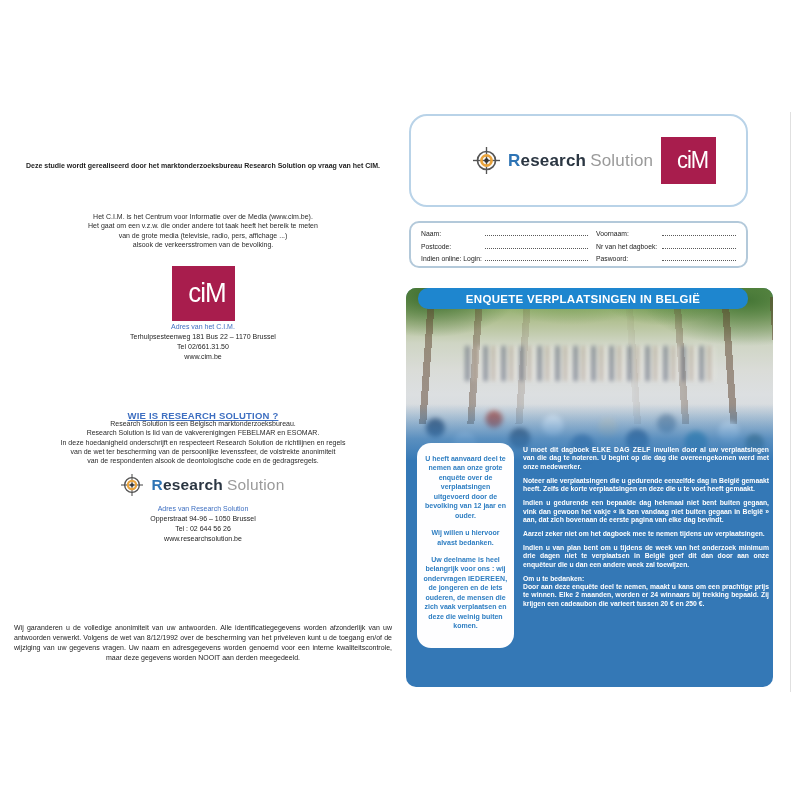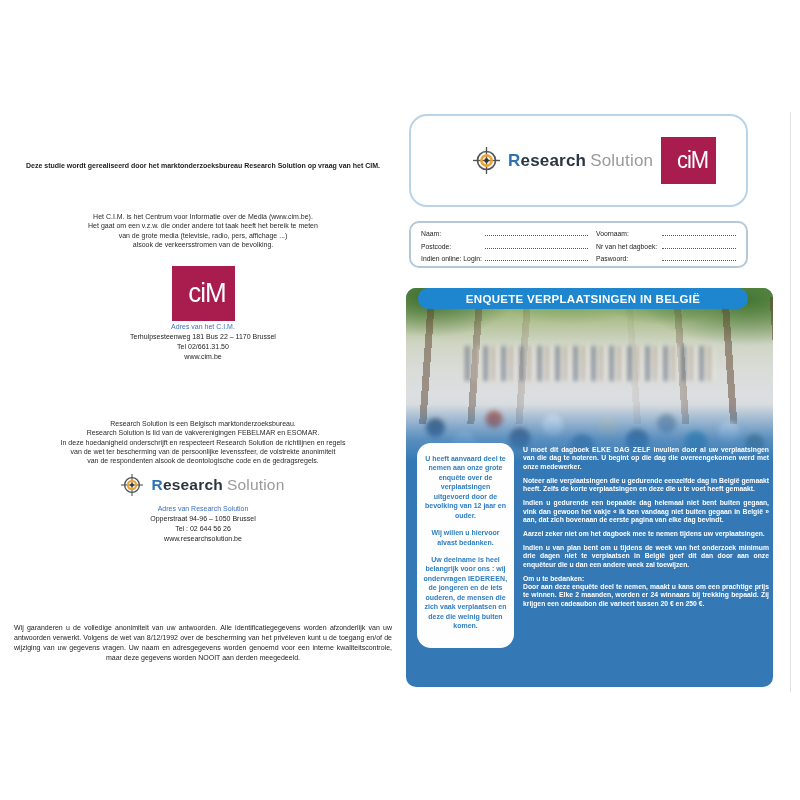--- a/index.html
+++ b/index.html
@@ -125,20 +125,21 @@
         <span>ciM</span>
       </div>
     </div>
     <div class="lp addr-title pos-cim-addr-title">Adres van het C.I.M.</div>
     <div class="lp addr pos-cim-addr">
       <div>Terhulpsesteenweg 181 Bus 22 – 1170 Brussel</div>
       <div>Tel  02/661.31.50</div>
       <div>www.cim.be</div>
     </div>
 
+    <h2 class="lp heading h-rs">WIE IS RESEARCH SOLUTION ?</h2>
     <div class="lp para rs-para">
       <div>Research Solution is een Belgisch marktonderzoeksbureau.</div>
       <div>Research Solution is lid van de vakverenigingen  FEBELMAR en ESOMAR.</div>
       <div>In deze hoedanigheid onderschrijft en respecteert Research Solution de richtlijnen en regels</div>
       <div>van de wet ter bescherming van de persoonlijke levenssfeer, de volstrekte anonimiteit</div>
       <div>van de respondenten alsook de deontologische code en de gedragsregels.</div>
     </div>
 
     <div class="lp rs-logo pos-rs-logo">
       <svg class="rs-icon" viewBox="0 0 24 24">

